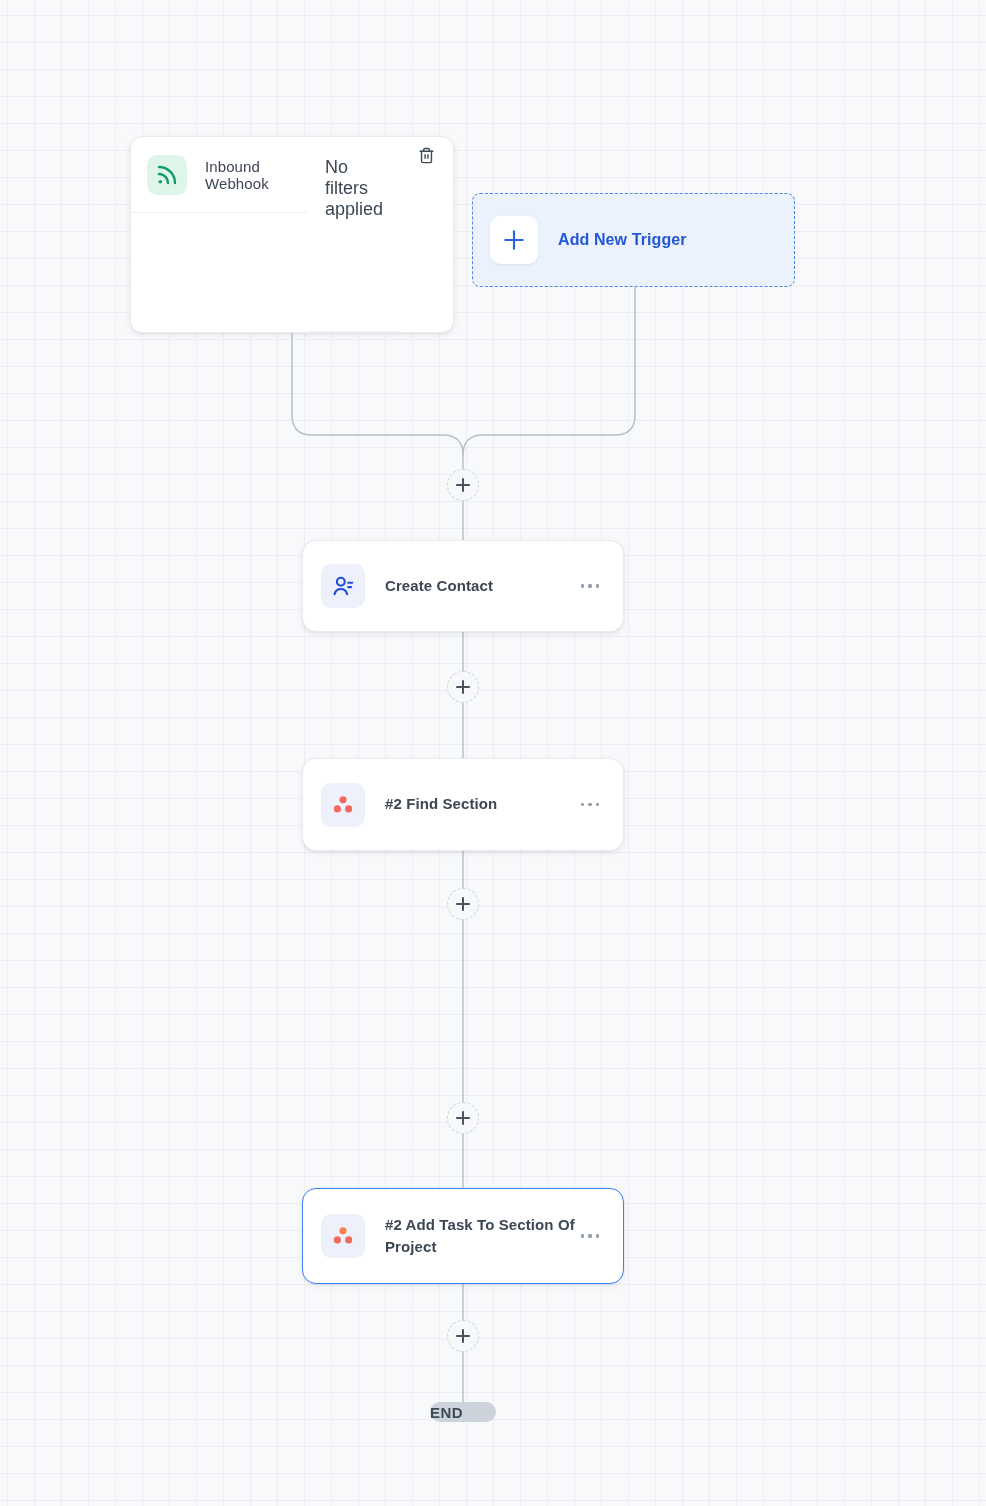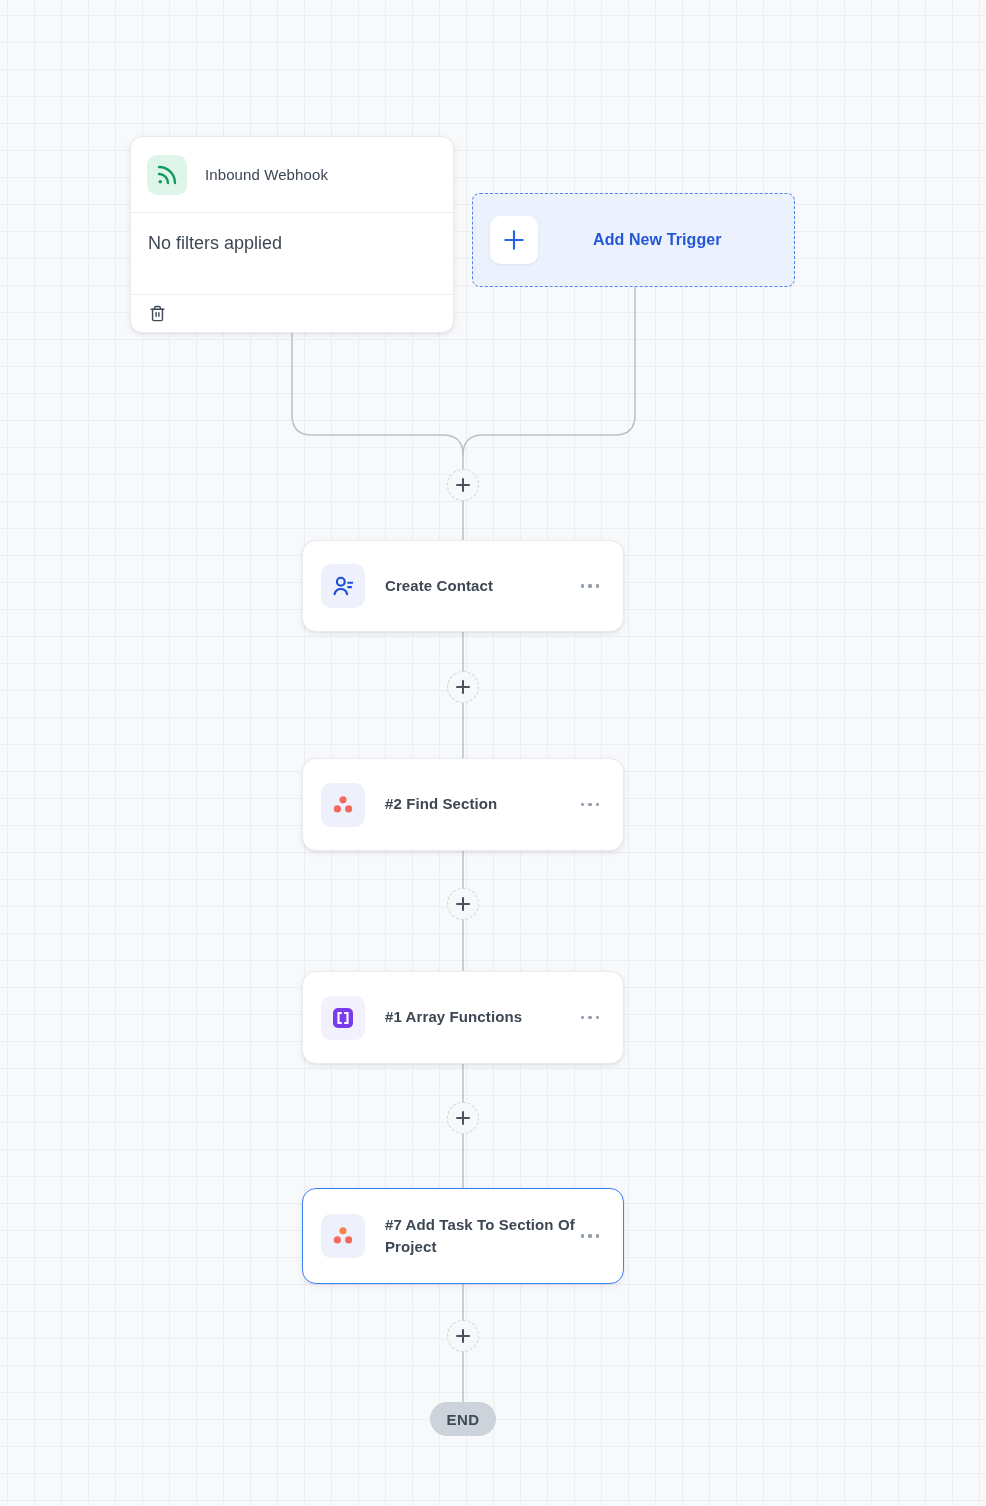--- a/index.html
+++ b/index.html
@@ -27,41 +27,41 @@
     border:1px solid #e9ebef;
     border-radius:14px;
     box-shadow:0 2px 6px rgba(22,34,51,0.07),0 1px 2px rgba(22,34,51,0.05);
     z-index:2;
     box-sizing:border-box;
     cursor:pointer;
   }
   .card.selected{border:1.5px solid #3b82f6;}
 
   
-  .webhook-card{left:130px;top:136px;width:324px;height:197px;border-radius:12px;display:flex;flex-direction:column;}
+  .webhook-card{left:130px;top:136px;width:324px;height:197px;border-radius:12px;display:flex;flex-direction:row;}
   .wh-header{height:76px;display:flex;align-items:center;padding:0 16px;border-bottom:1px solid #eef0f3;box-sizing:border-box;}
   .icon-tile{
     width:40px;height:40px;border-radius:10px;
     display:flex;align-items:center;justify-content:center;flex:none;
   }
   .tile-mint{background:#dff5ea;}
   .tile-lavender{background:#eef1fb;width:44px;height:44px;}
   .wh-title{margin-left:18px;font-size:15px;font-weight:500;color:#3d4754;letter-spacing:.1px;}
   .wh-body{flex:1;padding:20px 17px;border-bottom:1px solid #eef0f3;box-sizing:border-box;}
   .wh-body span{font-size:18px;color:#3d4754;}
   .wh-footer{height:37px;display:flex;align-items:center;padding:0 18px;box-sizing:border-box;}
   .trash-btn{display:flex;align-items:center;justify-content:center;background:none;border:none;padding:0;cursor:pointer;}
 
   
   .add-trigger{
     position:absolute;left:472px;top:193px;width:323px;height:94px;
     background:#ebf2fd;
     border:1.5px dashed #4f83ee;border-radius:8px;
     display:flex;align-items:center;padding:0 0 0 17px;
-    box-sizing:border-box;cursor:pointer;z-index:2;gap:35px;
+    box-sizing:border-box;cursor:pointer;z-index:2;
   }
   .plus-tile{
     width:48px;height:48px;border-radius:10px;background:#ffffff;
     box-shadow:0 1px 3px rgba(22,34,51,0.08);
     display:flex;align-items:center;justify-content:center;flex:none;
   }
   .add-trigger-label{margin-left:20px;font-size:16px;font-weight:700;color:#2457d6;letter-spacing:.1px;}
 
   
   .step-card{left:302px;width:322px;display:flex;align-items:center;padding:0 22px 0 18px;}
@@ -72,23 +72,23 @@
   
   .plus-node{
     position:absolute;left:447px;width:32px;height:32px;border-radius:50%;
     background:#f7f8fa;border:1.5px dashed #ced3d9;
     display:flex;align-items:center;justify-content:center;
     box-sizing:border-box;z-index:3;cursor:pointer;
   }
 
   
   .end-pill{
-    position:absolute;left:430px;top:1402px;width:66px;height:34px;
+    position:absolute;left:430px;top:1402px;width:66px;height:20px;
     background:#ccd3da;border-radius:17px;
-    display:flex;align-items:center;justify-content:center;
+    display:flex;align-items:center;
     font-size:15px;font-weight:600;color:#3f4a57;letter-spacing:.5px;z-index:2;
   }
 </style>
 </head>
 <body>
 
 <div class="canvas">
 
   <svg class="connectors" width="986" height="1506" viewBox="0 0 986 1506">
     <path d="M292 333 V415 Q292 435 312 435 H443 Q463 435 463 455" fill="none" stroke="#b9c0c8" stroke-width="1.5"></path>
@@ -189,45 +189,30 @@
       </svg>
     </span>
     <span class="step-title">#2 Find Section</span>
     <button class="menu-dots" aria-label="menu">
       <i></i>
         <i></i>
         <i></i>
     </button>
   </div>
 
-  <div class="card step-card" style="top:971px;height:93px">
-    <span class="icon-tile tile-lavender" style="background:#f2f1fc">
-      <svg width="26" height="26" viewBox="0 0 26 26">
-        <rect x="3" y="3" width="20" height="20" rx="5" fill="#7c3aed"></rect>
-        <path d="M11 8 H8.5 V18 H11" fill="none" stroke="#ffffff" stroke-width="2.2" stroke-linecap="round"></path>
-        <path d="M15 8 H17.5 V18 H15" fill="none" stroke="#ffffff" stroke-width="2.2" stroke-linecap="round"></path>
-      </svg>
-    </span>
-    <span class="step-title">#1 Array Functions</span>
-    <button class="menu-dots" aria-label="menu">
-      <i></i>
-        <i></i>
-        <i></i>
-    </button>
-  </div>
 
   <div class="card step-card selected" style="top:1188px;height:96px">
     <span class="icon-tile tile-lavender">
       <svg width="26" height="26" viewBox="0 0 24 24" fill="#f26a5e">
         <circle cx="12" cy="7.2" r="3.3" fill="#f5814d"></circle>
         <circle cx="6.8" cy="15.6" r="3.3"></circle>
         <circle cx="17.2" cy="15.6" r="3.3"></circle>
       </svg>
     </span>
-    <span class="step-title">#7 Add Task To Section Of Project</span>
+    <span class="step-title">#2 Add Task To Section Of Project</span>
     <button class="menu-dots" aria-label="menu">
       <i></i>
         <i></i>
         <i></i>
     </button>
   </div>
 
   <div class="end-pill">
     <span>END</span>
   </div>

